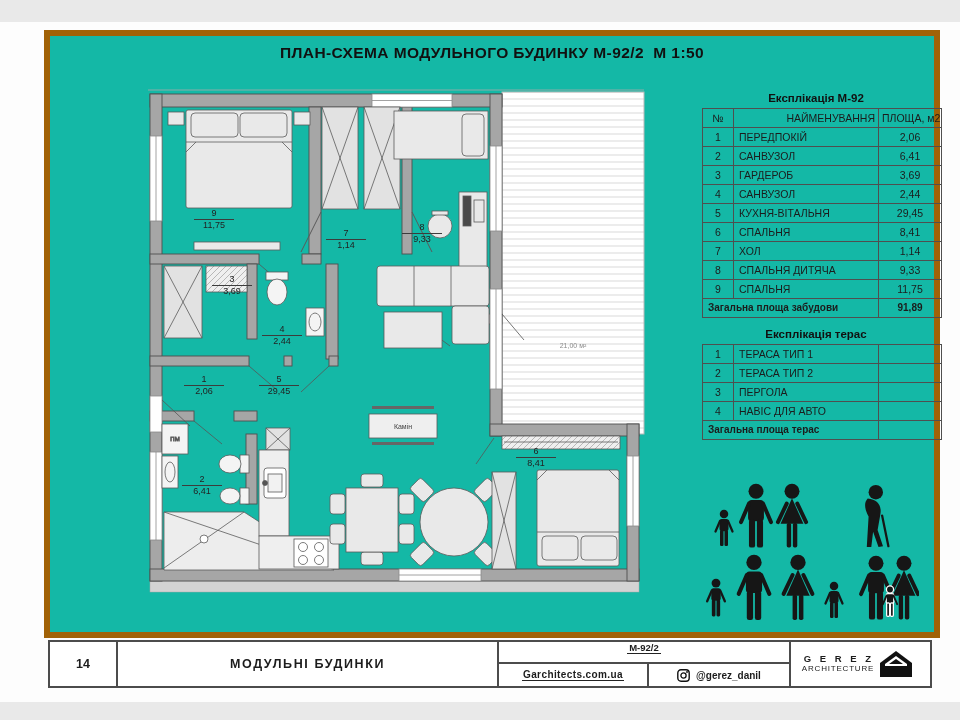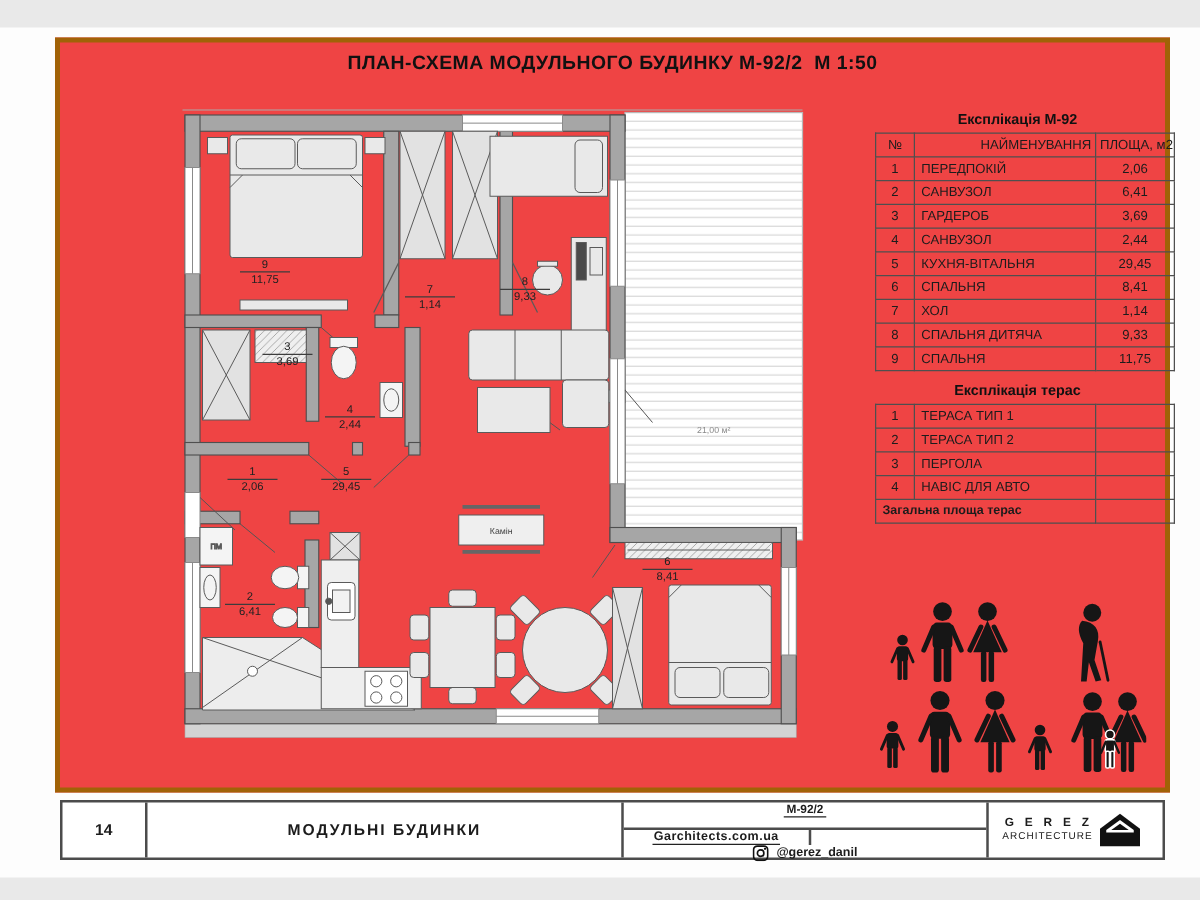--- a/index.html
+++ b/index.html
@@ -4,21 +4,21 @@
 <style>
   html,body{margin:0;padding:0;}
   body{
     width:960px;height:720px;position:relative;overflow:hidden;
     background:#fdfdfd;font-family:"Liberation Sans","DejaVu Sans",sans-serif;
     color:#1c1c1c;
   }
   .abs{position:absolute;}
   .band{background:#e9e9e9;}
   
-  .sheet{left:44px;top:30px;width:884px;height:596px;border:4px solid #a16207;background:#ef4444;}
+  .sheet{left:44px;top:30px;width:884px;height:596px;border:6px solid #a16207;background:#14b8a6;}
   .sheet-title{left:0;top:8px;width:100%;text-align:center;font-size:15.5px;font-weight:bold;
     letter-spacing:.4px;white-space:pre;color:#111;}
   
   .plan{left:94px;top:48px;width:522px;height:534px;}
   .room-label{position:absolute;text-align:center;font-size:9px;line-height:11px;color:#222;width:40px;}
   .room-label .rl-num{display:block;border-bottom:1px solid #3c3c3c;padding:0 2px;}
   .room-label .rl-area{display:block;}
   
   .tables{left:652px;top:56px;width:228px;}
   .tbl-title{text-align:center;font-weight:bold;font-size:11.5px;margin:0 0 4px 0;color:#111;}
@@ -32,21 +32,21 @@
   table.expl .total td{font-weight:bold;font-size:10px;}
   
   .footer{left:48px;top:640px;width:880px;height:44px;border:2px solid #4c4c4c;background:#fff;}
   .fcell{position:absolute;top:0;height:100%;display:flex;align-items:center;justify-content:center;}
   .f-page{left:0;width:66px;border-right:2px solid #4c4c4c;font-weight:bold;font-size:12.5px;}
   .f-series{left:68px;width:379px;border-right:2px solid #4c4c4c;font-weight:bold;font-size:12.5px;letter-spacing:1.6px;}
   .f-mid{left:449px;width:290px;border-right:2px solid #4c4c4c;display:block;}
   .f-mid-top{height:20px;border-bottom:2px solid #4c4c4c;display:flex;align-items:flex-start;justify-content:center;
     font-size:9.5px;font-weight:bold;}
   .f-mid-top span{border-bottom:1px solid #222;padding:0 2px;}
-  .f-mid-bot{height:22px;display:flex;flex-direction:column;}
+  .f-mid-bot{height:22px;display:flex;}
   .f-site{width:148px;border-right:2px solid #4c4c4c;display:flex;align-items:center;justify-content:center;
     font-size:10px;font-weight:bold;letter-spacing:.4px;}
   .f-site span{border-bottom:1.5px solid #222;padding:0 1px;}
   .f-insta{flex:1;display:flex;align-items:center;justify-content:center;gap:6px;font-size:10px;font-weight:bold;}
   .f-logo{left:739px;right:0;width:137px;gap:5px;}
   .f-logo-txt{text-align:right;line-height:10px;}
   .f-logo-l1{font-size:9.5px;font-weight:bold;letter-spacing:3px;}
   .f-logo-l2{font-size:8px;font-weight:normal;letter-spacing:.8px;}
 </style>
 </head>
@@ -343,20 +343,24 @@
       <tr>
             <td class="c-no">8</td>
             <td class="c-name">СПАЛЬНЯ ДИТЯЧА</td>
             <td class="c-area">9,33</td>
           </tr>
       <tr>
             <td class="c-no">9</td>
             <td class="c-name">СПАЛЬНЯ</td>
             <td class="c-area">11,75</td>
           </tr>
+      <tr class="total">
+        <td colspan="2" style="text-align:left;padding-left:5px;">Загальна площа забудови</td>
+        <td class="c-area">91,89</td>
+      </tr>
     </tbody>
       </table>
 
     <div class="tbl-title">Експлікація терас</div>
     <table class="expl">
       <tbody>
           <tr>
             <td class="c-no">1</td>
             <td class="c-name">ТЕРАСА ТИП 1</td>
             <td class="c-area"></td>

